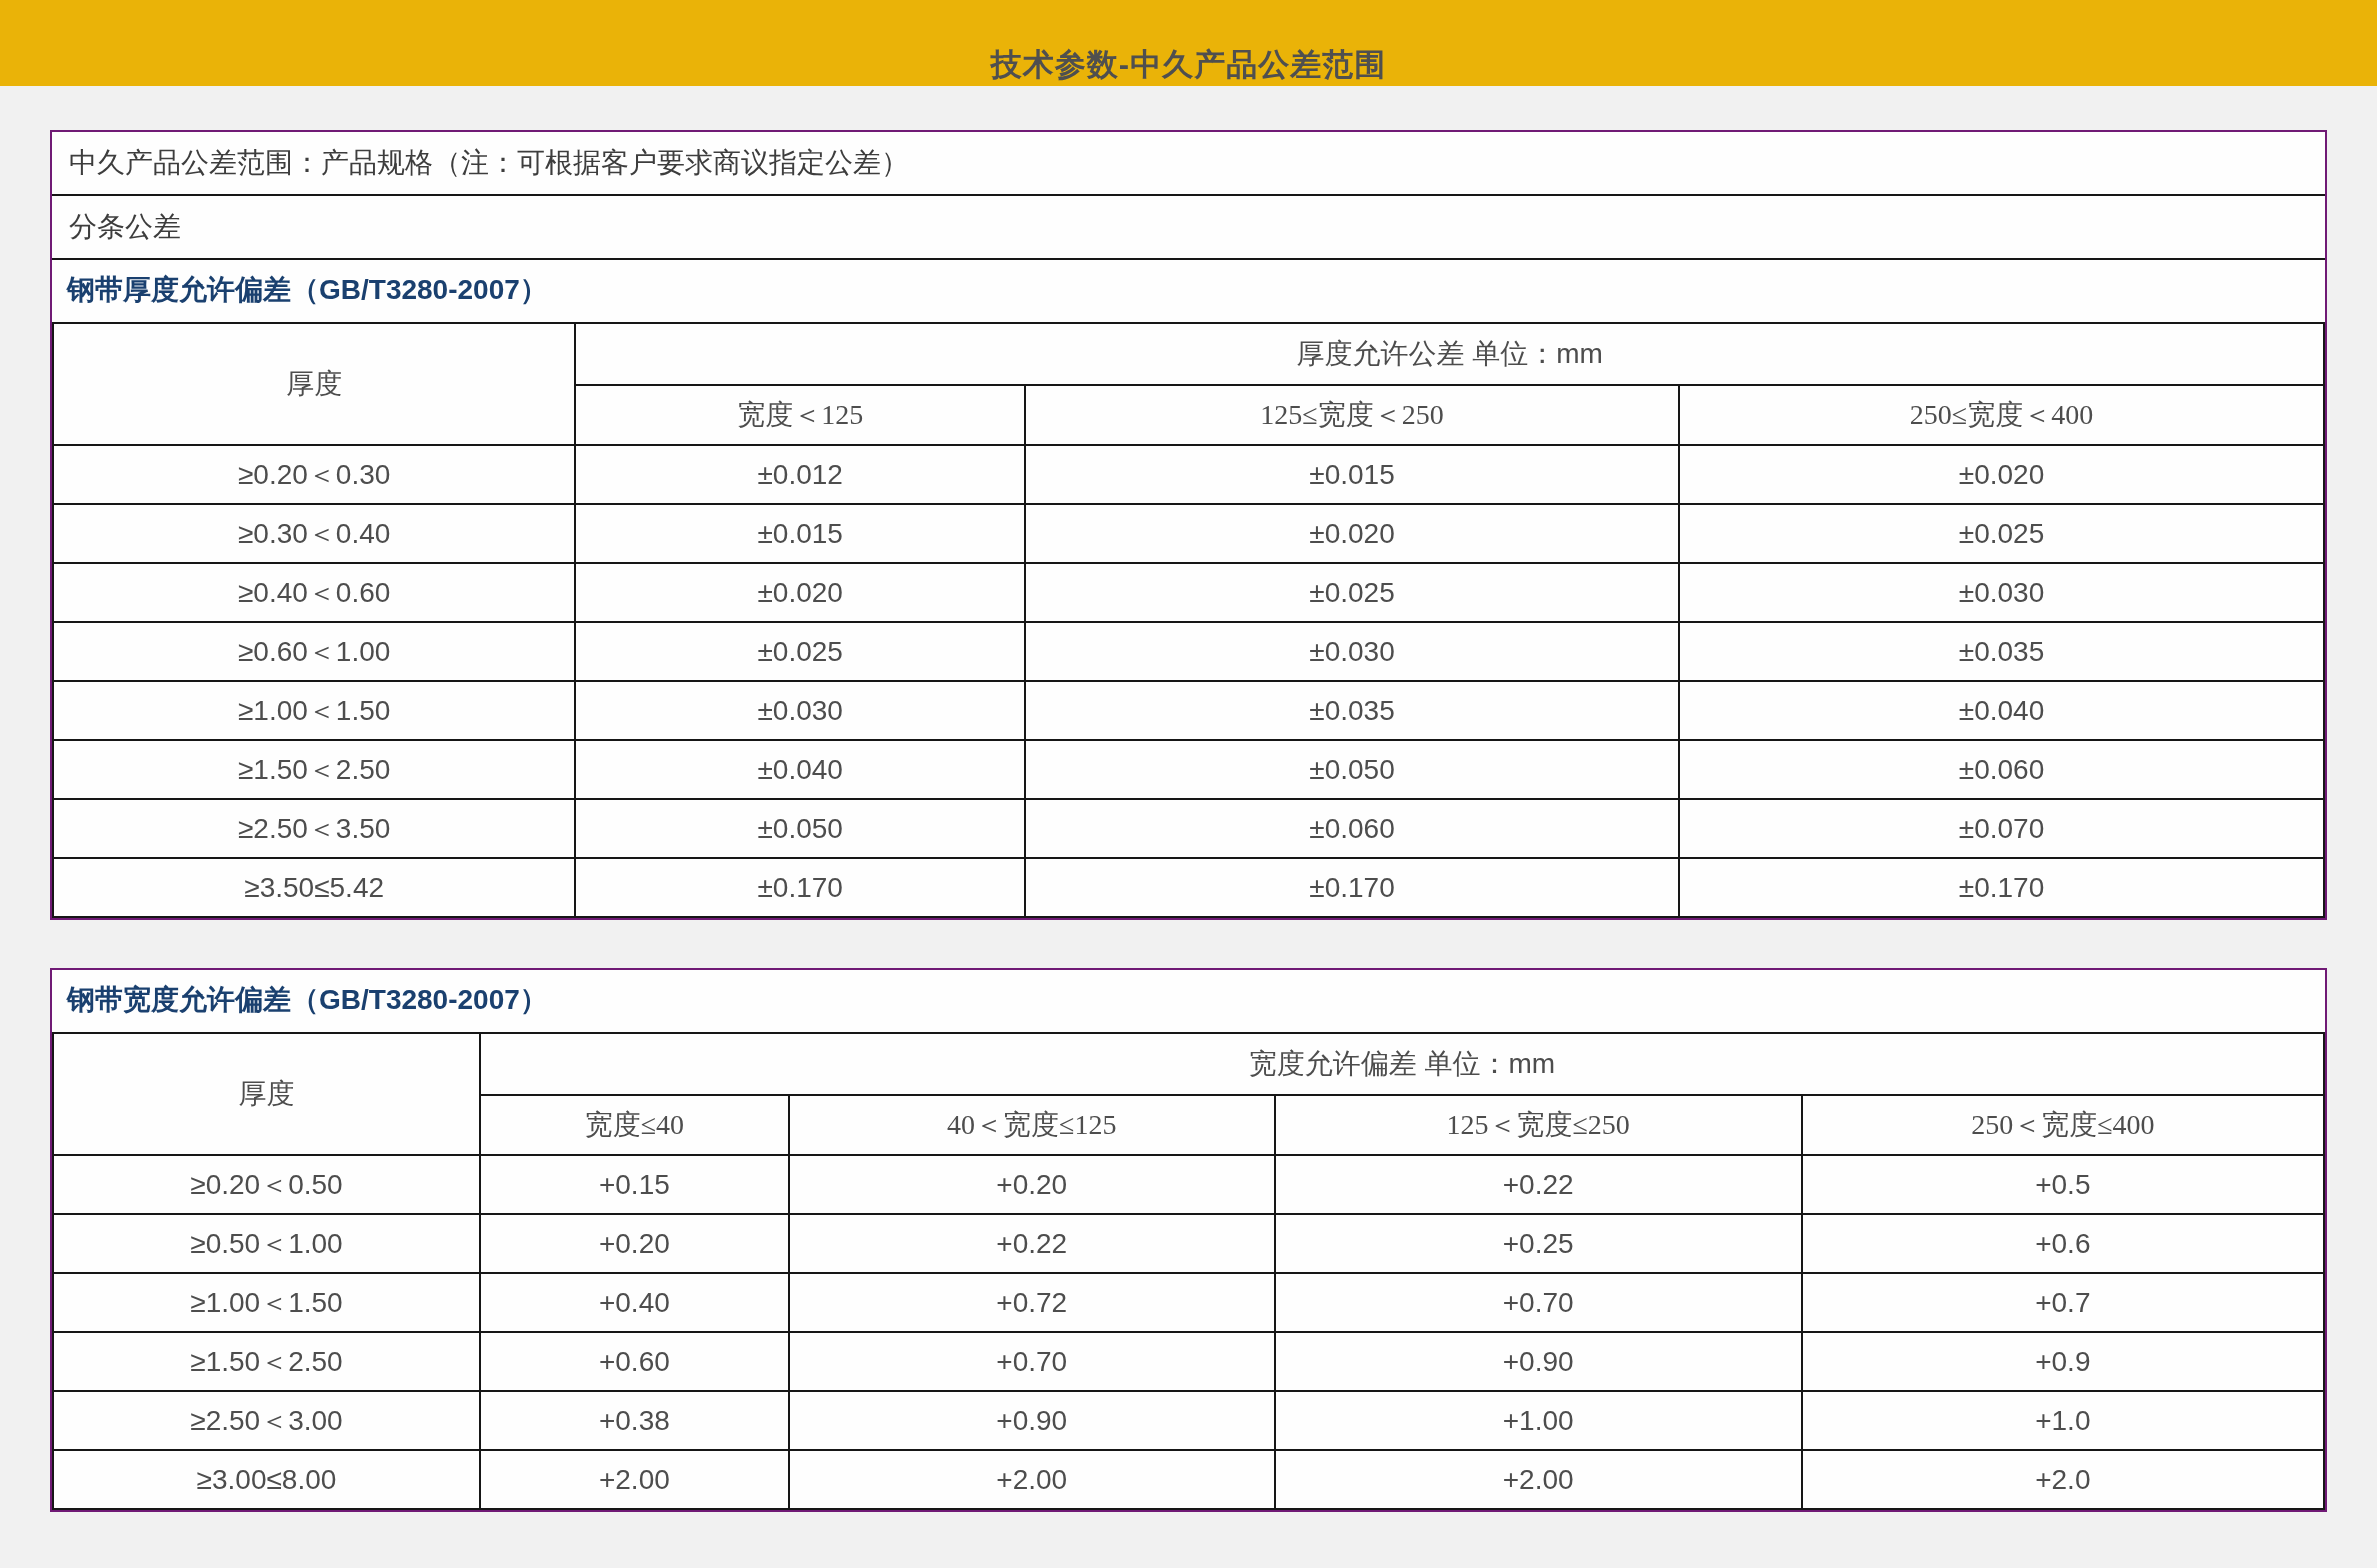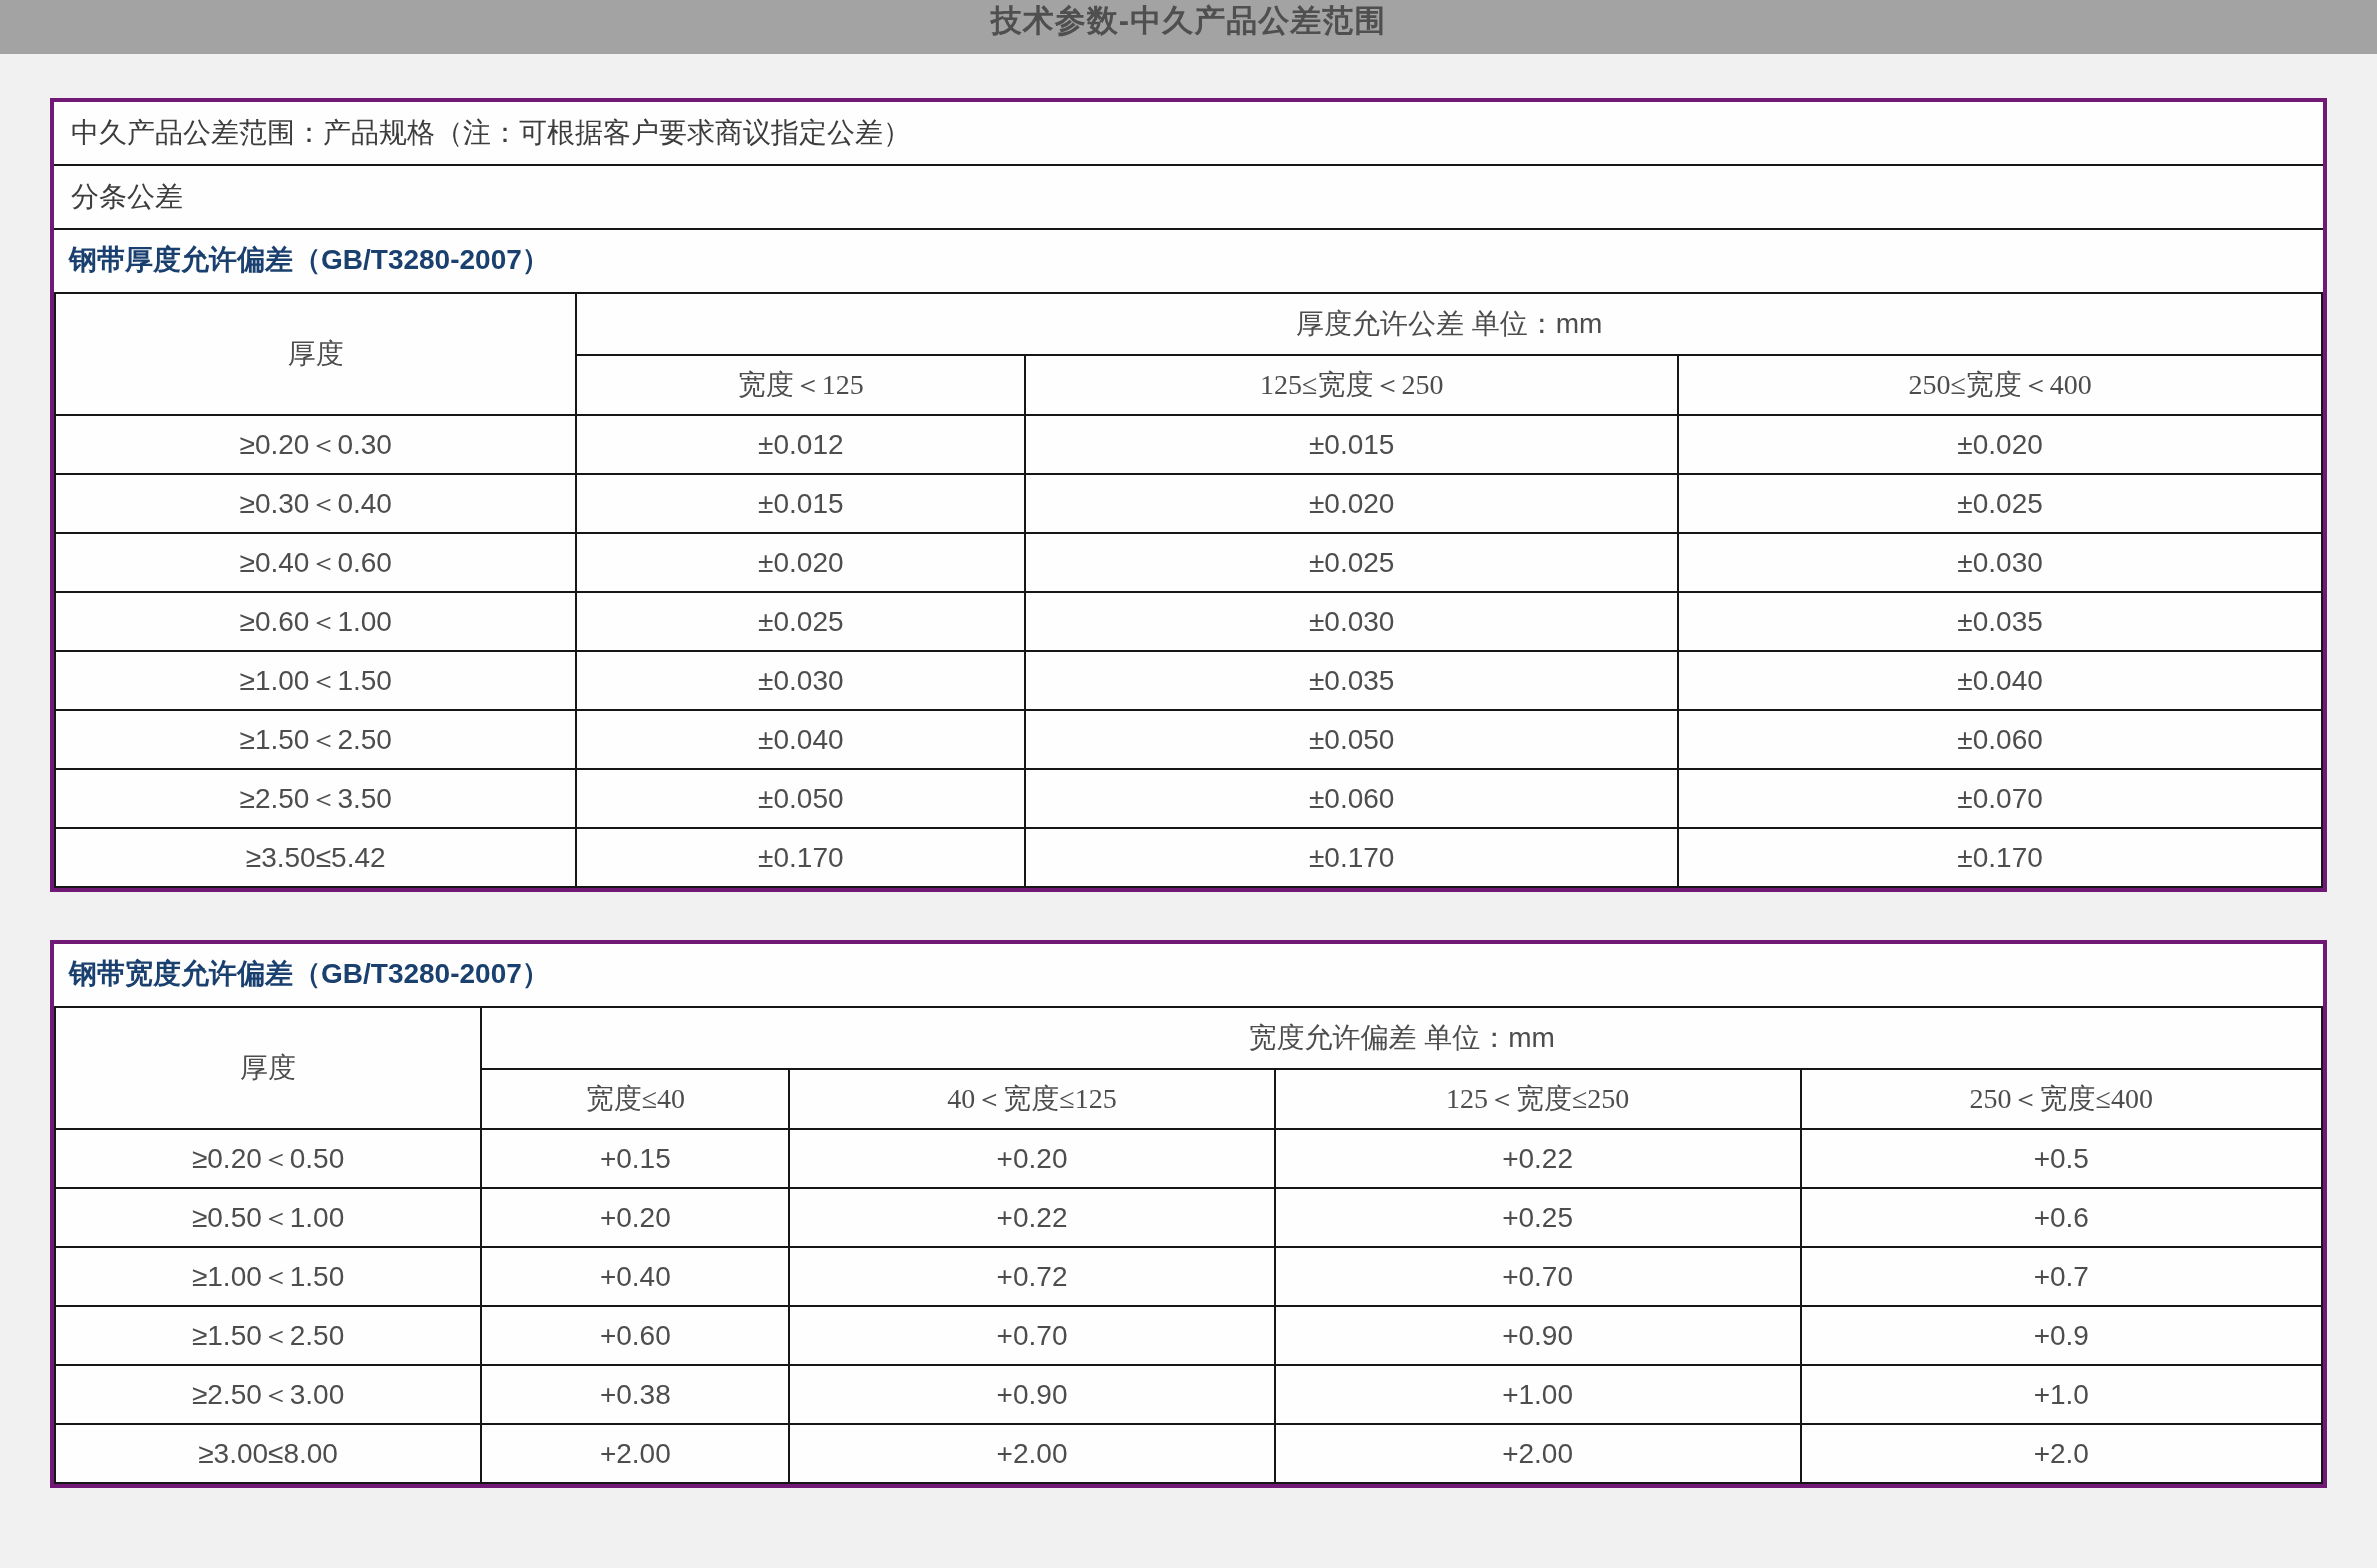--- a/index.html
+++ b/index.html
@@ -4,36 +4,36 @@
 <style>
   * { box-sizing: border-box; margin: 0; padding: 0; }
   html, body { width: 2377px; }
   body {
     height: 1568px;
     background: #f1f1f1;
     font-family: "Liberation Sans", "DejaVu Sans", sans-serif;
     color: #4a4a4a;
   }
   .topbar {
-    height: 54px;
-    background: #a3a3a3;
+    height: 86px;
+    background: #eab308;
     display: flex;
-    align-items: flex-start;
+    align-items: flex-end;
     justify-content: center;
   }
   .topbar .title {
     font-size: 31px;
     font-weight: bold;
     color: #4f4f4f;
     letter-spacing: 1px;
   }
   .box {
     margin: 0 50px;
     background: #fefefe;
-    border: 4px solid #701a75;
+    border: 2px solid #701a75;
   }
   .box1 { margin-top: 44px; }
   .box2 { margin-top: 48px; }
   .intro-line {
     height: 64px;
     line-height: 62px;
     padding-left: 17px;
     font-size: 28px;
     color: #3d3d3d;
     border-bottom: 2px solid #161616;

